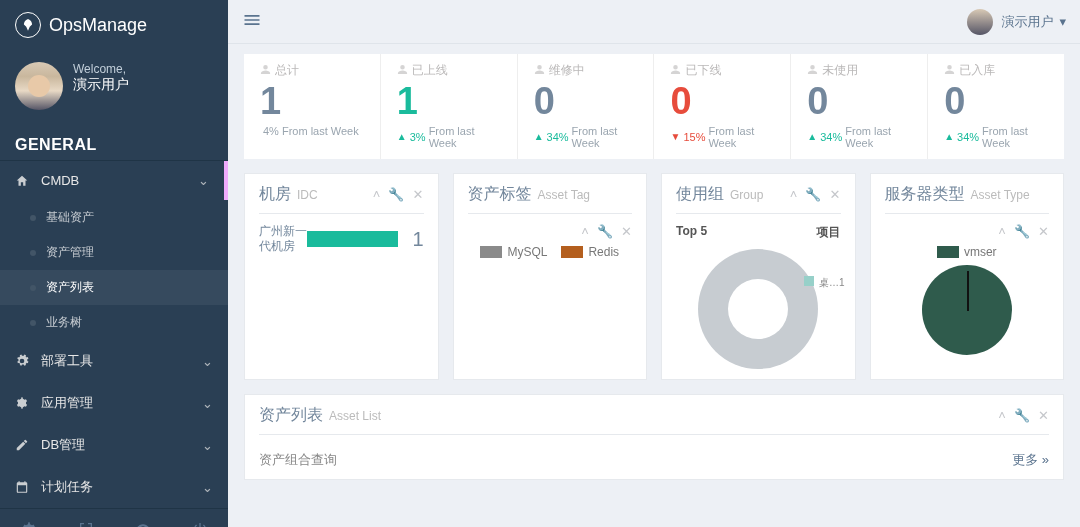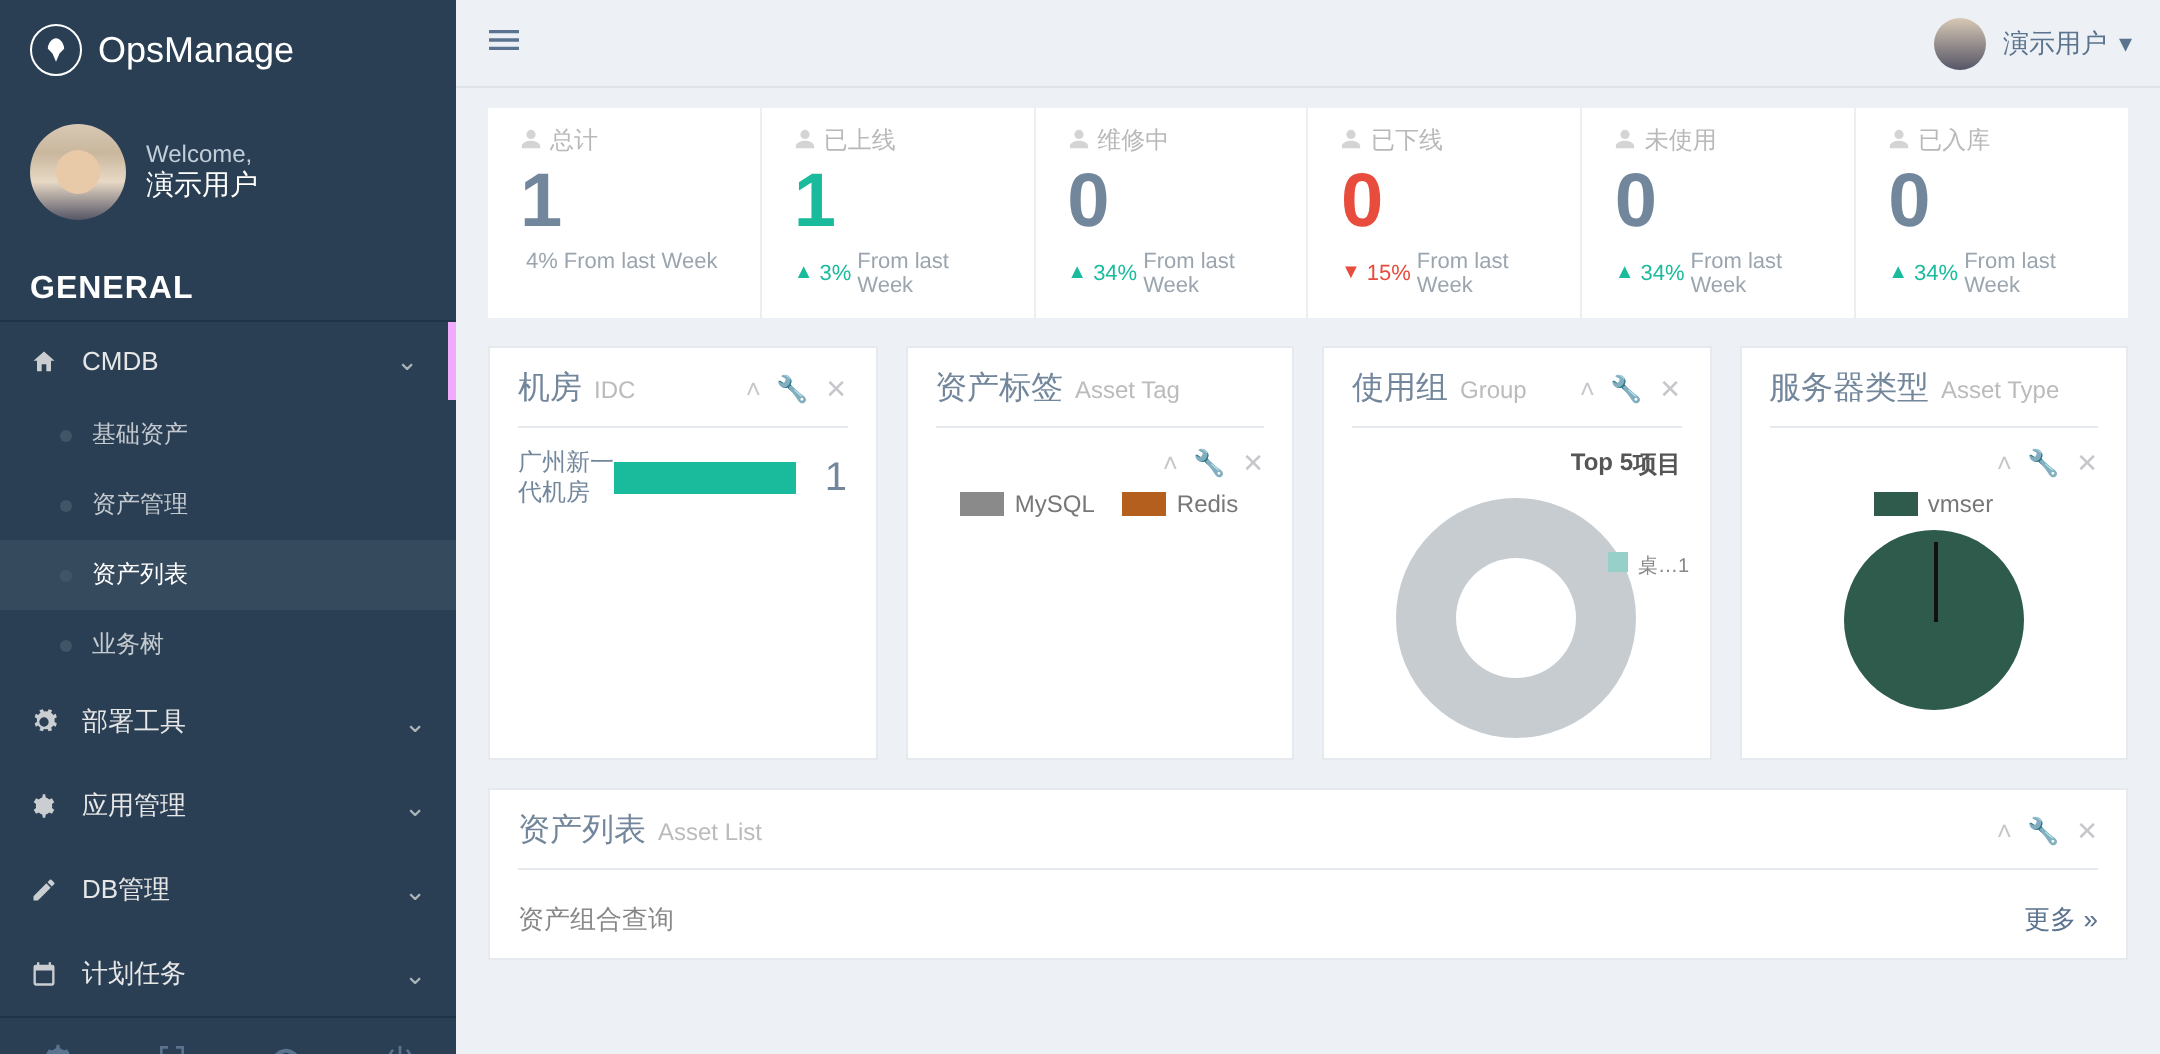--- a/index.html
+++ b/index.html
@@ -4,21 +4,21 @@
 <style>
 * { margin: 0; padding: 0; box-sizing: border-box; }
 body { font-family: "Helvetica Neue", Arial, sans-serif; font-size: 13px; color: #555; background: #edf0f5; width: 1080px; height: 527px; overflow: hidden; }
 .app { display: flex; height: 527px; }
 
 
 .sidebar { width: 228px; background: #2a3f54; color: #ecf0f1; display: flex; flex-direction: column; }
 .brand { display: flex; align-items: center; padding: 12px 15px; }
 .brand-icon { width: 26px; height: 26px; border-radius: 50%; border: 1px solid #fff; display: flex; align-items: center; justify-content: center; margin-right: 8px; }
 .brand-title { font-size: 18px; font-weight: 400; color: #fff; }
-.profile { display: flex; align-items: center; padding: 12px 15px 18px; }
+.profile { display: flex; padding: 12px 15px 18px; }
 .avatar { width: 48px; height: 48px; border-radius: 50%; margin-right: 10px; }
 .avatar-lg { background: linear-gradient(180deg,#d8c9b5 0%,#c9b79d 30%,#e8d9c5 60%,#556 100%); display: flex; align-items: center; justify-content: center; }
 .avatar-face { width: 22px; height: 22px; border-radius: 50%; background: #e8c9a8; position: relative; }
 .welcome-label { font-size: 12px; color: #C1CED9; }
 .welcome-user { font-size: 14px; color: #fff; }
 .menu-section-title { padding: 8px 15px 6px; font-size: 16px; color: #fff; font-weight: bold; border-bottom: 1px solid #1f3446; letter-spacing: 0.5px; }
 .menu { list-style: none; }
 .menu-item { display: flex; align-items: center; padding: 12px 15px; color: #E7E7E7; cursor: pointer; font-size: 13px; position: relative; }
 .menu-item.active-parent { border-right: 4px solid #f0abfc; }
 .menu-item .mi-icon { width: 18px; margin-right: 8px; opacity: 0.85; display: inline-flex; }
@@ -71,21 +71,21 @@
 .idc-name { width: 48px; font-size: 12px; color: #73879C; line-height: 1.3; }
 .idc-bar { flex: 1; height: 16px; background: #1ABB9C; }
 .idc-val { width: 26px; text-align: right; font-size: 20px; color: #73879C; }
 
 
 .legend { display: flex; gap: 14px; justify-content: center; font-size: 12px; color: #777; }
 .legend-item { display: flex; align-items: center; gap: 5px; }
 .swatch { width: 22px; height: 12px; }
 
 
-.group-head { display: flex; justify-content: flex-end; font-size: 12px; color: #555; margin-bottom: 8px; }
+.group-head { display: flex; justify-content: space-between; font-size: 12px; color: #555; margin-bottom: 8px; }
 .donut { width: 120px; height: 120px; border-radius: 50%; background: #c7ccd1; position: relative; margin: 8px auto 0; }
 .donut::after { content: ""; position: absolute; inset: 30px; background: #fff; border-radius: 50%; }
 .side-legend { position: absolute; right: 10px; top: 50%; display: flex; align-items: flex-start; gap: 5px; font-size: 10px; color: #888; }
 .sq { width: 10px; height: 10px; background: #97d0c9; }
 
 
 .pie { width: 90px; height: 90px; border-radius: 50%; background: #2f5b4c; margin: 6px auto 0; position: relative; }
 .pie-needle { position: absolute; left: 50%; top: 6px; width: 2px; height: 40px; background: #111; transform-origin: bottom center; }
 
 

